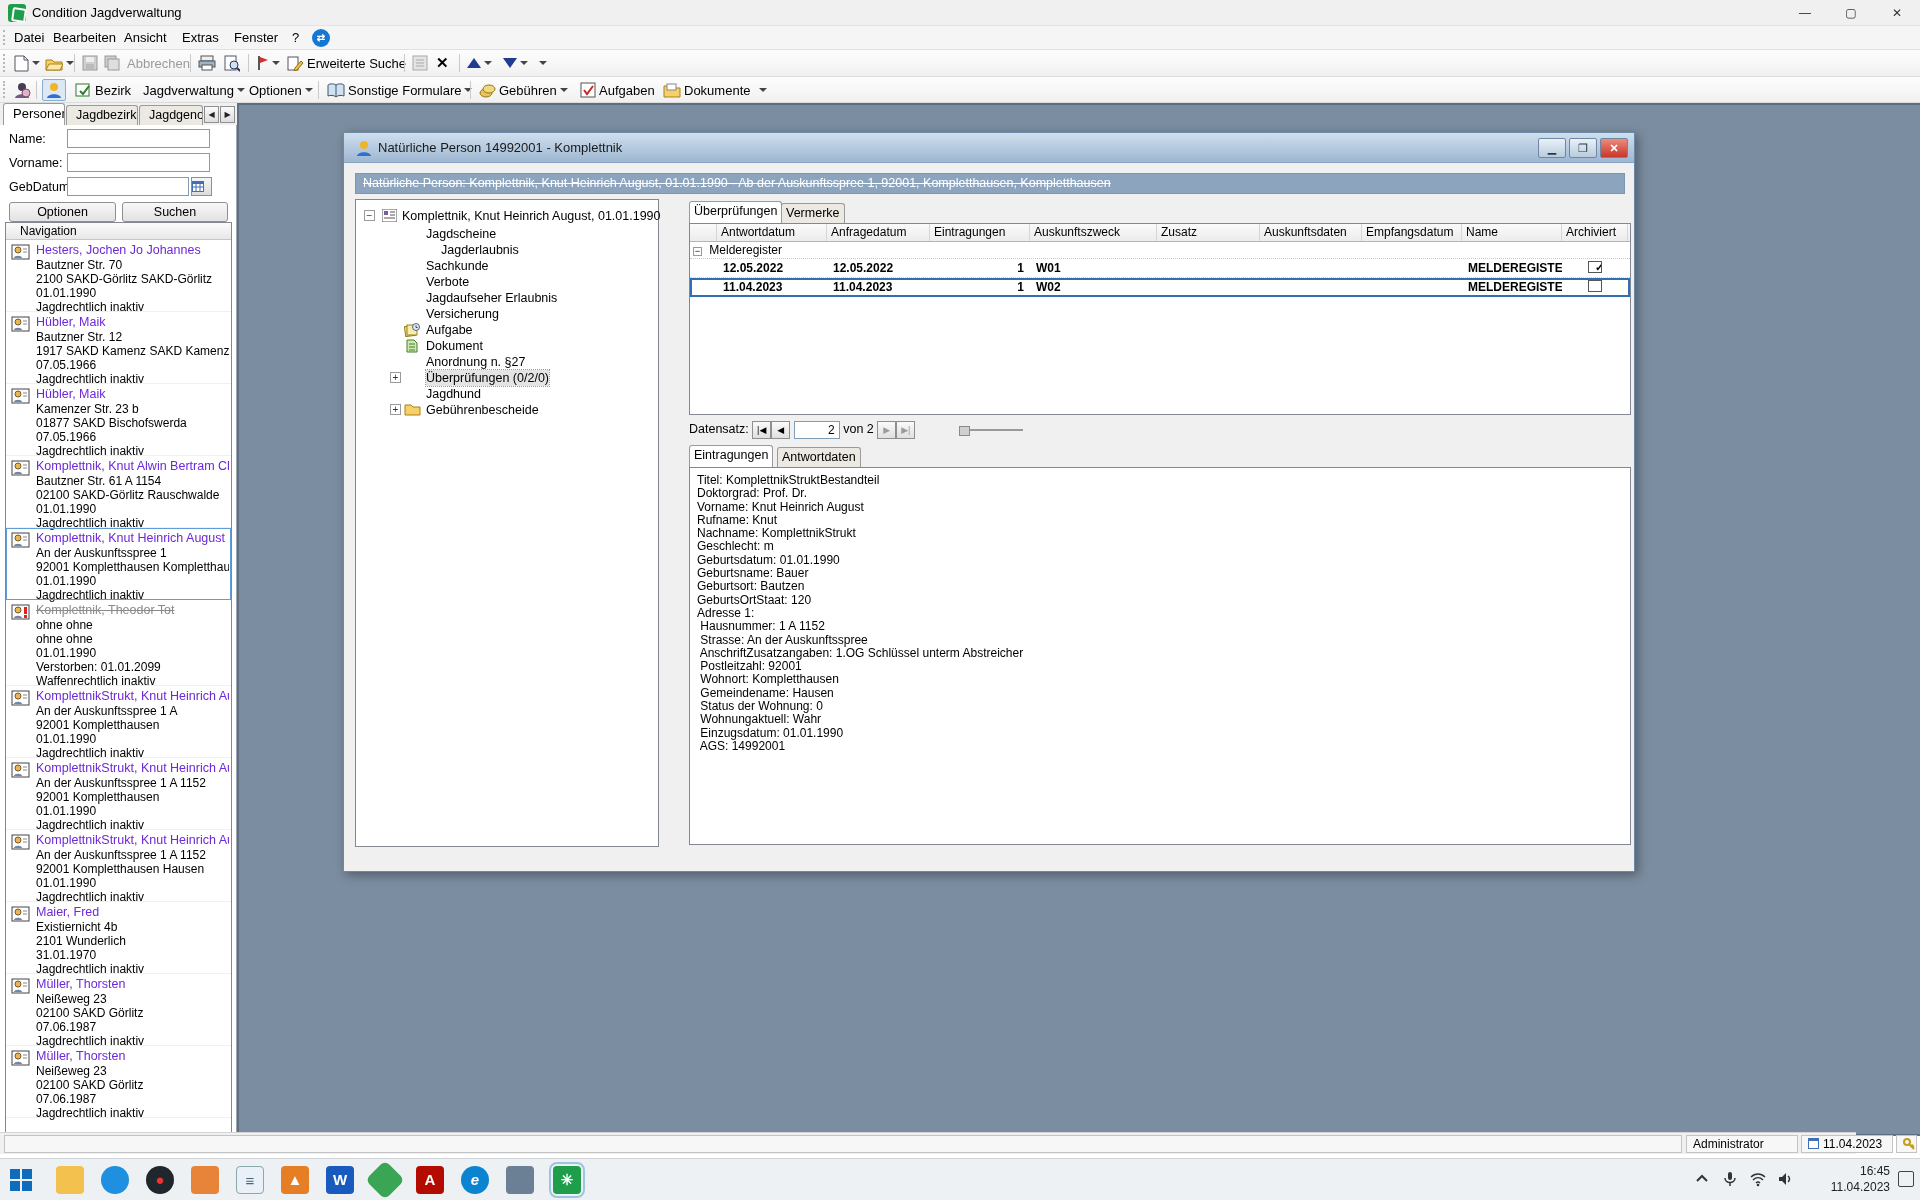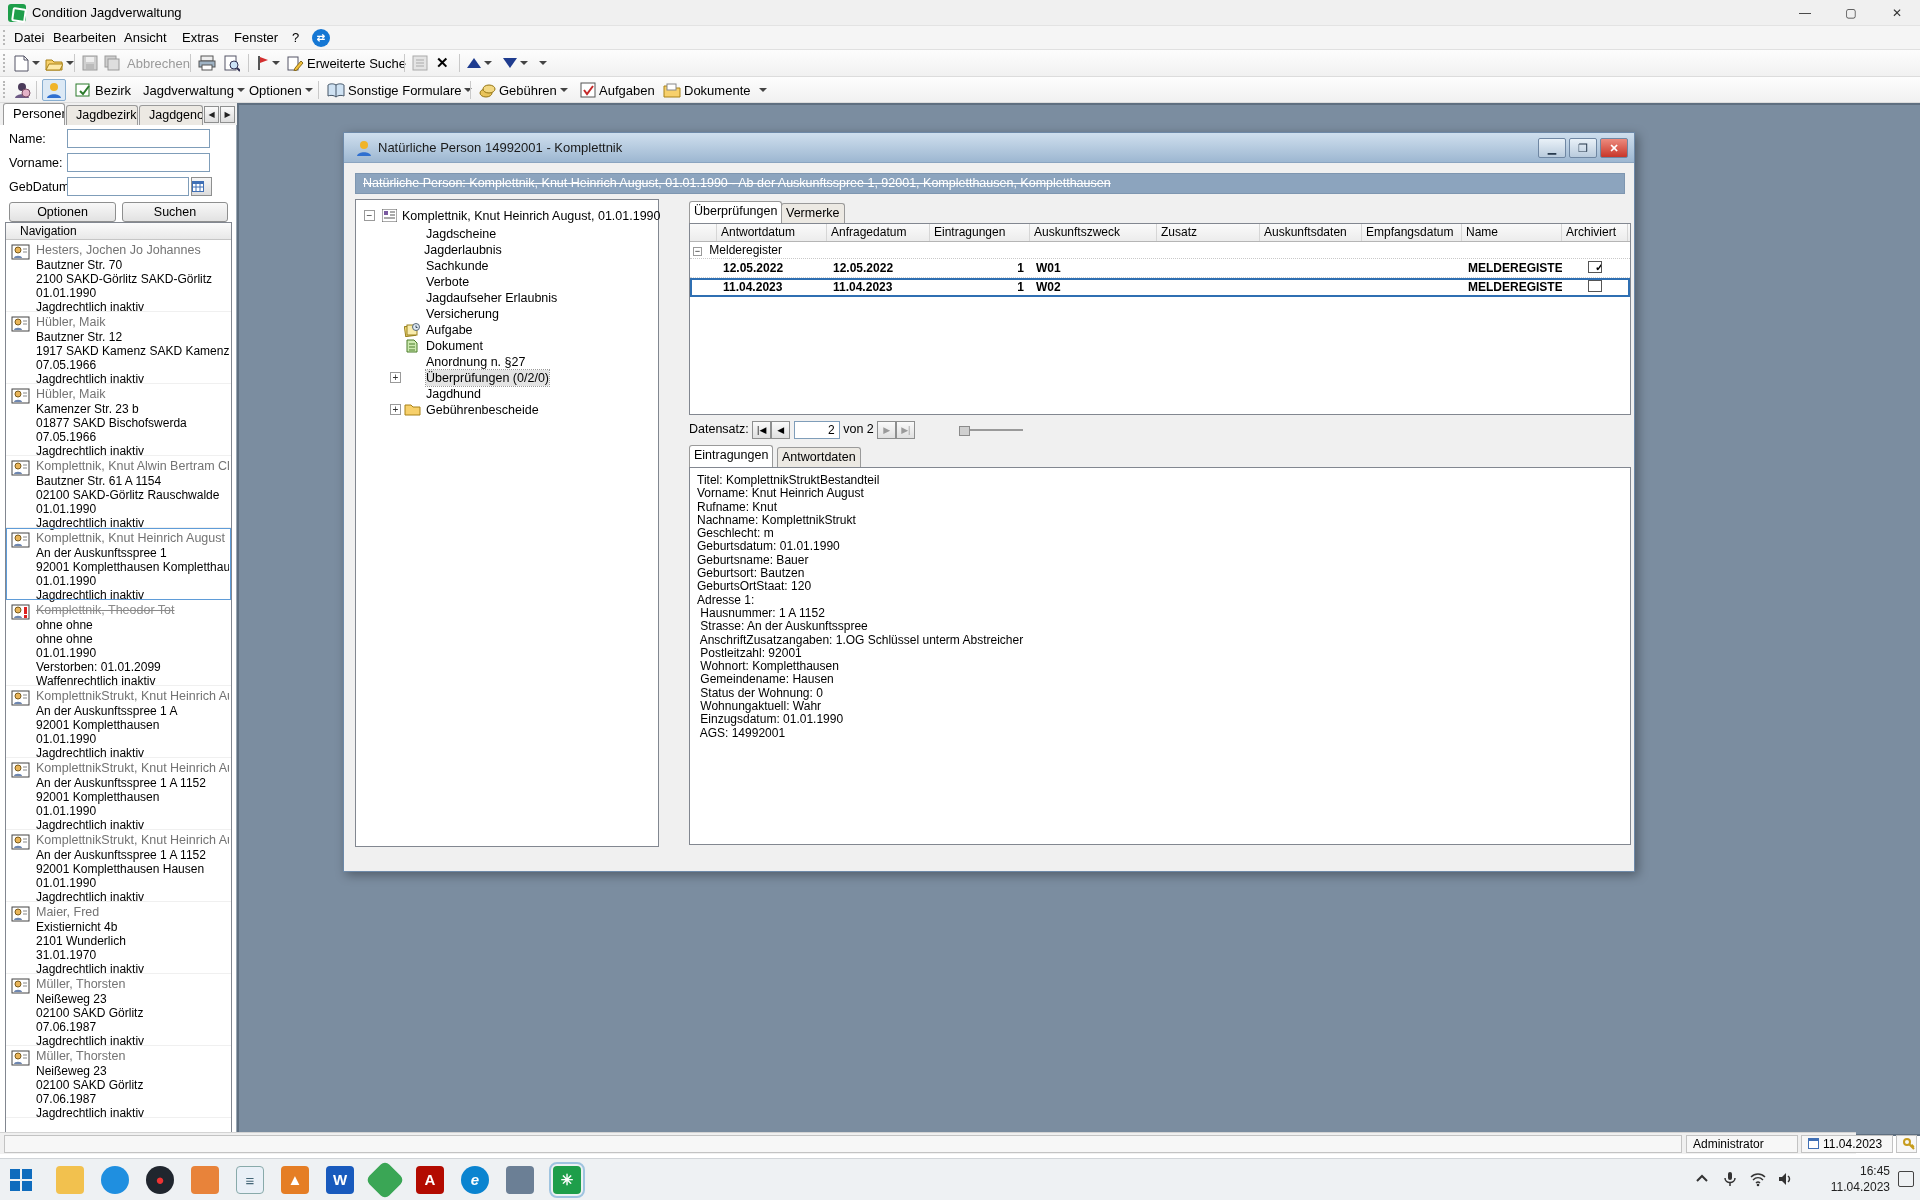--- a/index.html
+++ b/index.html
@@ -41,21 +41,21 @@
   .finput { position:absolute; height:19px; background:#fff; border:1px solid #7f9db9; }
   .calbtn { position:absolute; width:21px; height:19px; background:linear-gradient(#f6f6f6,#dcdcdc); border:1px solid #8e8f8f; text-align:center; }
   .calbtn svg { margin-top:3px; }
   .pbtn { position:absolute; height:20px; background:linear-gradient(#f8f8f8,#e2e2e2); border:1px solid #8e8f8f; border-radius:3px; font-size:12.5px; text-align:center; line-height:18px; }
   .navlist { position:absolute; left:5px; top:97px; width:227px; height:911px; border:1px solid #828790; background:#fff; overflow:hidden; }
   .navhdr { height:17px; background:linear-gradient(#fbfbfb,#e8e8e8); border-bottom:1px solid #c6c6c6; font-size:12px; padding:1px 0 8px 14px; }
   .pitem { position:relative; height:72px; padding:3px 2px 0 30px; border-bottom:1px solid #f0f0f0; }
   .pitem.tall { height:86px; }
   .pitem.selected { outline:1px solid #5f9cd8; outline-offset:-1px; }
   .pic { position:absolute; left:5px; top:4px; }
-  .pname { color:#737373; font-size:12.5px; height:15px; white-space:nowrap; overflow:hidden; }
+  .pname { color:#6d28d9; font-size:12.5px; height:15px; white-space:nowrap; overflow:hidden; }
   .pline { font-size:12px; height:14px; white-space:nowrap; overflow:hidden; color:#000; }
   .pitem.dead .pname { color:#8a8a8a; text-decoration:line-through; }
 
   
   .workspace { position:absolute; left:237px; top:103px; width:1683px; height:1033px; background:#7b8da0; border:2px solid #5f6f80; border-right:none; }
   .dialog { position:absolute; left:343px; top:132px; width:1292px; height:740px; background:#f0f0f0; border:1px solid #6d89a8; box-shadow:3px 3px 10px rgba(0,0,0,.35); }
   .dtitle { position:absolute; left:0; top:0; width:100%; height:30px; background:linear-gradient(#cfdfee,#9db7d1); border-bottom:1px solid #8aa4c0; }
   .dtitle .txt { position:absolute; left:34px; top:7px; font-size:13px; color:#1a1a1a; }
   .dpersonicon { position:absolute; left:12px; top:7px; }
   .dbtns { position:absolute; right:6px; top:5px; display:flex; gap:3px; }
@@ -523,21 +523,21 @@
             <line x1="8" y1="3" x2="13" y2="3" stroke="#555"></line>
             <line x1="8" y1="6" x2="13" y2="6" stroke="#555"></line>
             <line x1="2" y1="9" x2="13" y2="9" stroke="#555"></line>
           </svg>
         <span class="tlabel" style="left:46px">Komplettnik, Knut Heinrich August, 01.01.1990</span>
       </div>
       <div class="trow" style="left:0; top:26px;">
           <span class="tlabel" style="left:70px">Jagdscheine</span>
         </div>
       <div class="trow" style="left:0; top:42px;">
-          <span class="tlabel" style="left:68px">Jagderlaubnis</span>
+          <span class="tlabel" style="left:85px">Jagderlaubnis</span>
         </div>
       <div class="trow" style="left:0; top:58px;">
           <span class="tlabel" style="left:70px">Sachkunde</span>
         </div>
       <div class="trow" style="left:0; top:74px;">
           <span class="tlabel" style="left:70px">Verbote</span>
         </div>
       <div class="trow" style="left:0; top:90px;">
           <span class="tlabel" style="left:70px">Jagdaufseher Erlaubnis</span>
         </div>
@@ -643,20 +643,21 @@
       <span class="slider"></span>
     </div>
 
     <div class="dtabs" style="left:345px; top:312px; width:942px;">
       <div class="dtab active" style="left:0px">Eintragungen</div>
       <div class="dtab" style="left:88px">Antwortdaten</div>
     </div>
 
     <div class="textpanel">
       <div class="dline">Titel: KomplettnikStruktBestandteil</div>
+      <div class="dline">Doktorgrad: Prof. Dr.</div>
       <div class="dline">Vorname: Knut Heinrich August</div>
       <div class="dline">Rufname: Knut</div>
       <div class="dline">Nachname: KomplettnikStrukt</div>
       <div class="dline">Geschlecht: m</div>
       <div class="dline">Geburtsdatum: 01.01.1990</div>
       <div class="dline">Geburtsname: Bauer</div>
       <div class="dline">Geburtsort: Bautzen</div>
       <div class="dline">GeburtsOrtStaat: 120</div>
       <div class="dline">Adresse 1:</div>
       <div class="dline"> Hausnummer: 1 A 1152</div>

